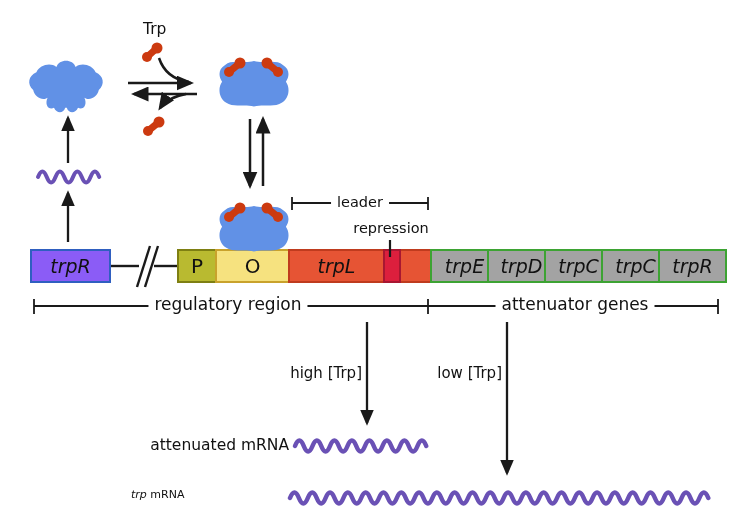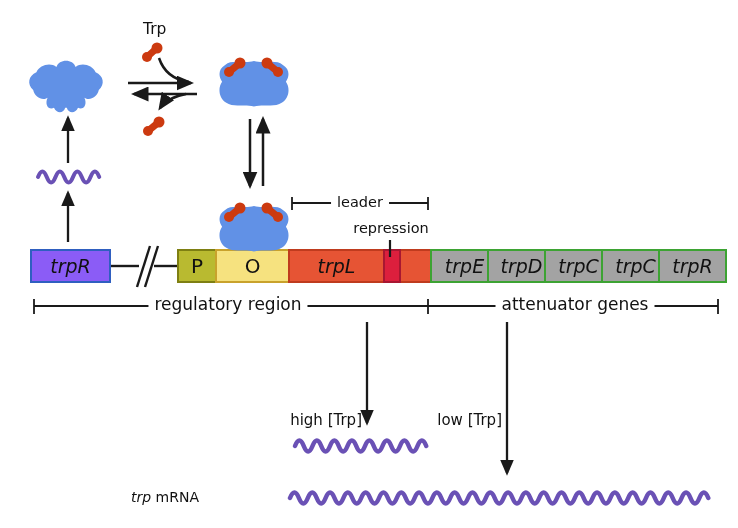--- a/index.html
+++ b/index.html
@@ -8,21 +8,21 @@
     font-family:"DejaVu Sans","Liberation Sans",sans-serif;color:#111;
   }
   #overlay{position:absolute;left:0;top:0;width:738px;height:528px;z-index:2;}
   .box{
     position:absolute;top:249px;height:34px;box-sizing:border-box;border:2px solid;
     display:flex;align-items:center;justify-content:center;z-index:1;
   }
   .gene{font-style:italic;font-size:19px;}
   .lbl{position:absolute;z-index:3;white-space:nowrap;line-height:1.15;}
   .onLine{background:#ffffff;padding:0 6px;transform:translateX(-50%);}
-  .rightAlign{transform:translateX(-100%);margin-top:47px;}
+  .rightAlign{transform:translateX(-100%);}
   .center{transform:translateX(-50%);}
   .pre{white-space:pre;}
   .ital{font-style:italic;}
   
   .trpR-box{left:30px;width:81px;background:#8b5cf6;border-color:#2f5fc0;}
   .p-box{left:177px;width:40px;background:#b9ba30;border-color:#7e7f12;font-size:20px;}
   .o-box{left:215px;width:75px;background:#f6e27f;border-color:#c9a22c;font-size:20px;}
   .trpL-box{left:288px;width:144px;background:#e65434;border-color:#bf3b1e;justify-content:flex-start;}
   .trpL-label{position:absolute;left:0;width:93px;text-align:center;}
   .att-box{position:absolute;left:93px;top:-2px;width:18px;height:34px;box-sizing:border-box;
@@ -161,17 +161,18 @@
     <path fill="none" stroke="#6a51b5" stroke-width="4.5" stroke-linecap="round" d="M290,498 q4.45,-11 8.9,0 t8.9,0 t8.9,0 t8.9,0 t8.9,0 t8.9,0 t8.9,0 t8.9,0 t8.9,0 t8.9,0 t8.9,0 t8.9,0 t8.9,0 t8.9,0 t8.9,0 t8.9,0 t8.9,0 t8.9,0 t8.9,0 t8.9,0 t8.9,0 t8.9,0 t8.9,0 t8.9,0 t8.9,0 t8.9,0 t8.9,0 t8.9,0 t8.9,0 t8.9,0 t8.9,0 t8.9,0 t8.9,0 t8.9,0 t8.9,0 t8.9,0 t8.9,0 t8.9,0 t8.9,0 t8.9,0 t8.9,0 t8.9,0 t8.9,0 t8.9,0 t8.9,0 t8.9,0 t8.9,0"></path>
   </svg>
 
   <div class="lbl" style="left:143px;top:21px;font-size:15.5px;">Trp</div>
   <div class="lbl onLine" style="left:360px;top:194px;font-size:14.5px;">leader</div>
   <div class="lbl center" style="left:391px;top:220px;font-size:14.5px;">repression</div>
   <div class="lbl onLine" style="left:228px;top:295px;font-size:17px;">regulatory region</div>
   <div class="lbl onLine" style="left:575px;top:295px;font-size:17px;">attenuator genes</div>
   <div class="lbl rightAlign" style="left:362px;top:365px;font-size:15px;">high [Trp]</div>
   <div class="lbl rightAlign" style="left:502px;top:365px;font-size:15px;">low [Trp]</div>
-  <div class="lbl" style="left:131px;top:489px;font-size:14px;">
+  <div class="lbl rightAlign" style="left:289px;top:437px;font-size:15.5px;">attenuated mRNA</div>
+  <div class="lbl" style="left:131px;top:489px;font-size:11px;">
     <span class="ital">trp</span><span class="pre"> mRNA</span>
   </div>
 
 </div>
 
 </body></html>

